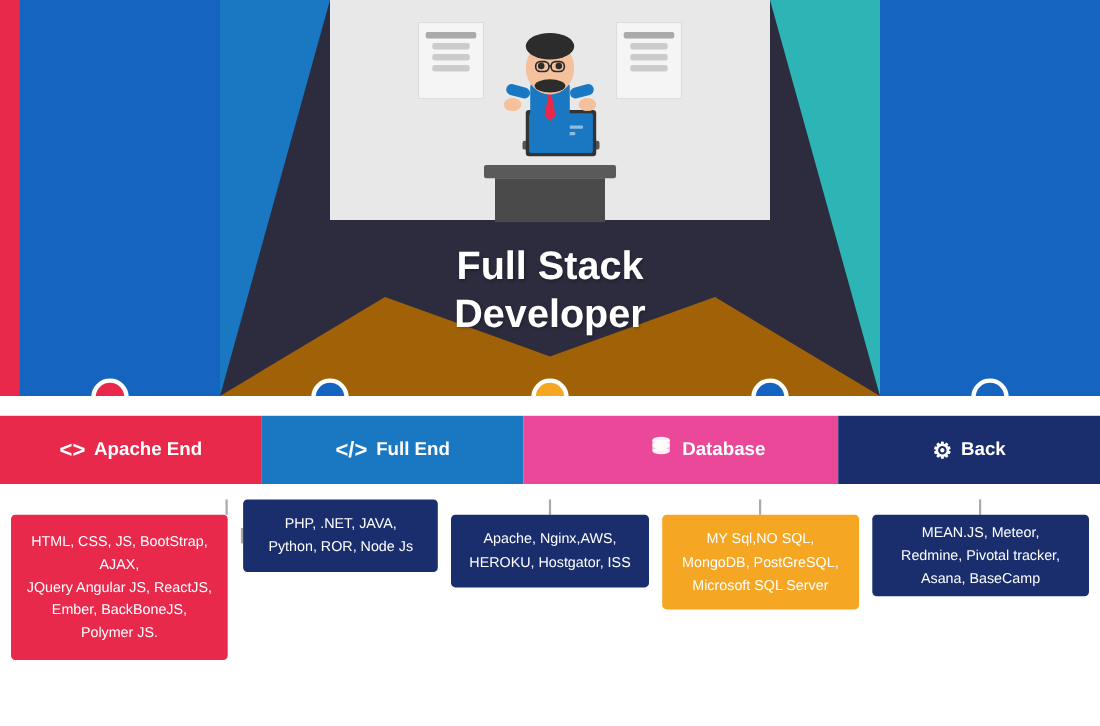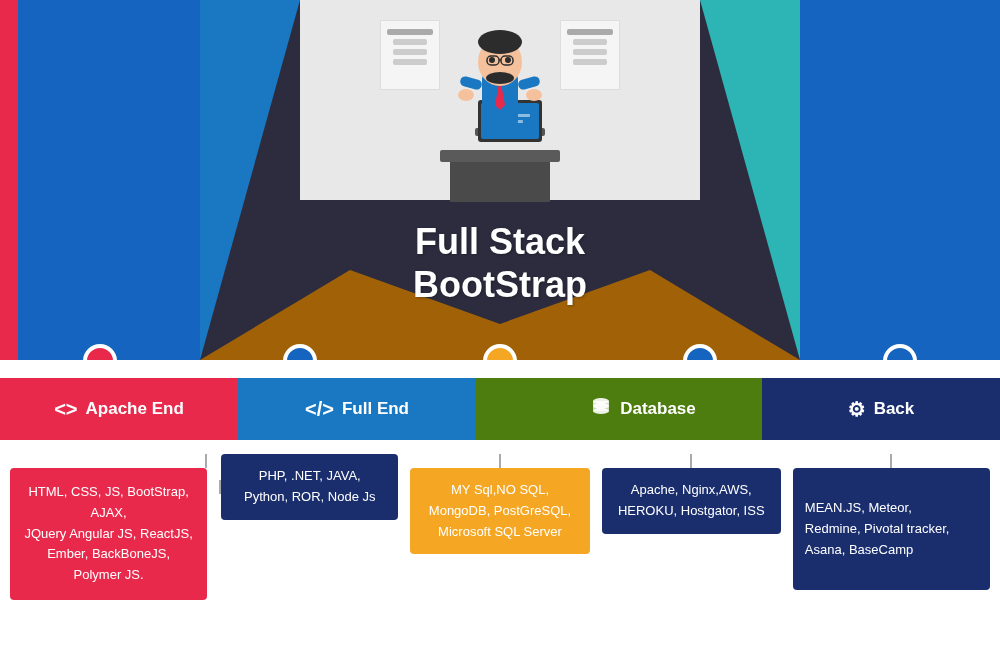--- a/index.html
+++ b/index.html
@@ -206,21 +206,21 @@
       align-items: center;
       justify-content: center;
       gap: 8px;
       font-size: 17px;
       font-weight: 700;
       color: #fff;
       cursor: pointer;
     }
     .cat-item.frontend { background: #e8294c; }
     .cat-item.backend { background: #1a78c2; }
-    .cat-item.database { background: #4d7c0f; padding-left: 48px; }
+    .cat-item.database { background: #ec4899; padding-left: 48px; }
     .cat-item.webserver { background: #1565c0; }
     .cat-item.other { background: #1a2e6e; }
 
     .cat-icon {
       font-size: 20px;
     }
   </style>
 </head>
 <body>
 
@@ -290,21 +290,21 @@
         <rect x="98" y="58" width="22" height="10" rx="5" fill="#1a78c2" transform="rotate(-15 109 63)"></rect>
 
         <ellipse cx="46" cy="75" rx="8" ry="6" fill="#f5c19d"></ellipse>
         <ellipse cx="114" cy="75" rx="8" ry="6" fill="#f5c19d"></ellipse>
       </svg>
     </div>
 
     <div class="title-section">
       <h1>
         <span>Full Stack</span><br>
-        <span>BootStrap</span>
+        <span>Developer</span>
       </h1>
     </div>
 
     <div class="circles-row">
       <div class="circle-segment">
         <div class="circle-dot red"></div>
       </div>
       <div class="circle-segment">
         <div class="circle-dot blue"></div>
       </div>
@@ -363,38 +363,38 @@
     <div style="flex:1; display:flex; align-items:center; padding:0 6px;">
       <div style="width:2px; height:14px; background:#aaa;"></div>
       <div style="background:#1a2e6e; border-radius:4px; padding:12px 10px; text-align:center; font-size:13px; color:#fff; font-weight:500; line-height:1.6; width:100%;">
         <span style="white-space:pre-line;">PHP, .NET, JAVA,
 Python, ROR, Node Js</span>
       </div>
     </div>
 
     <div style="flex:1; display:flex; flex-direction:column; align-items:center; padding:0 6px;">
       <div style="width:2px; height:14px; background:#aaa;"></div>
+      <div style="background:#1a2e6e; border-radius:4px; padding:12px 10px; text-align:center; font-size:13px; color:#fff; font-weight:500; line-height:1.6; width:100%;">
+        <span style="white-space:pre-line;">Apache, Nginx,AWS,
+HEROKU, Hostgator, ISS</span>
+      </div>
+    </div>
+
+    <div style="flex:1; display:flex; flex-direction:column; align-items:center; padding:0 6px;">
+      <div style="width:2px; height:14px; background:#aaa;"></div>
       <div style="background:#f5a623; border-radius:4px; padding:12px 10px; text-align:center; font-size:13px; color:#fff; font-weight:500; line-height:1.6; width:100%;">
         <span style="white-space:pre-line;">MY Sql,NO SQL,
 MongoDB, PostGreSQL,
 Microsoft SQL Server</span>
       </div>
     </div>
 
-    <div style="flex:1; display:flex; flex-direction:column; align-items:center; padding:0 6px;">
-      <div style="width:2px; height:14px; background:#aaa;"></div>
-      <div style="background:#1a2e6e; border-radius:4px; padding:12px 10px; text-align:center; font-size:13px; color:#fff; font-weight:500; line-height:1.6; width:100%;">
-        <span style="white-space:pre-line;">Apache, Nginx,AWS,
-HEROKU, Hostgator, ISS</span>
-      </div>
-    </div>
-
     <div style="flex:1.1; display:flex; flex-direction:column; align-items:center; padding:0 6px;">
       <div style="width:2px; height:14px; background:#aaa;"></div>
-      <div style="background:#1a2e6e; border-radius:4px; padding:30px 12px; font-size:13px; color:#fff; font-weight:500; line-height:1.6; width:100%;">
+      <div style="background:#1a2e6e; border-radius:4px; padding:6px 12px; text-align:center; font-size:13px; color:#fff; font-weight:500; line-height:1.6; width:100%;">
         <span style="white-space:pre-line;">MEAN.JS, Meteor,
 Redmine, Pivotal tracker,
 Asana, BaseCamp</span>
       </div>
     </div>
 
   </div>
 
 </div>
 

